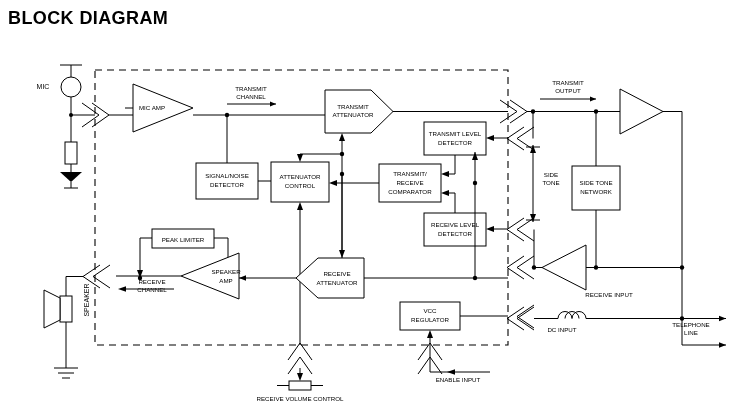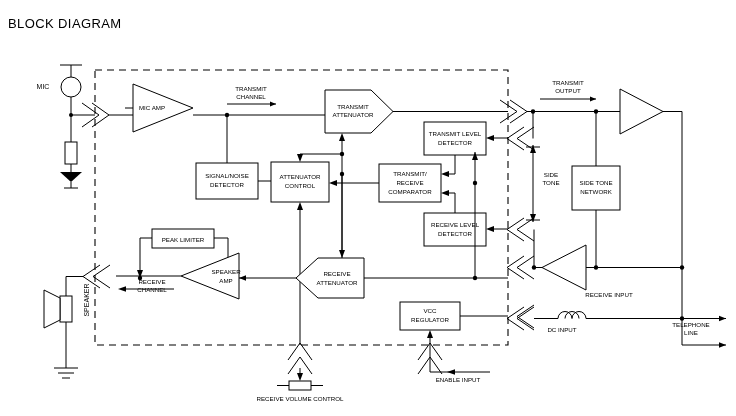--- a/index.html
+++ b/index.html
@@ -1,18 +1,18 @@
 <!DOCTYPE html>
 <html><head>
 <meta charset="utf-8">
 <style>
   html,body{margin:0;padding:0;background:#ffffff;}
   body{width:736px;height:416px;position:relative;overflow:hidden;
        font-family:"Liberation Sans","DejaVu Sans",sans-serif;color:#000;}
-  #title{position:absolute;left:8px;top:16px;font-size:13px;letter-spacing:.4px;}
+  #title{position:absolute;left:8px;top:8px;font-size:18px;letter-spacing:.4px;font-weight:bold;}
   svg{position:absolute;left:0;top:0;}
   .blk{fill:#fff;stroke:#000;stroke-width:1;}
   .wire{stroke:#000;stroke-width:1;fill:none;}
   .dash{stroke:#000;stroke-width:1.1;fill:none;stroke-dasharray:7 5;}
   .lbl{font-family:"Liberation Sans","DejaVu Sans",sans-serif;font-size:6.2px;
        text-anchor:middle;fill:#000;}
   .lbl8{font-size:7px;}
   .pin{stroke:#000;stroke-width:1;fill:none;}
 </style>
 </head>

